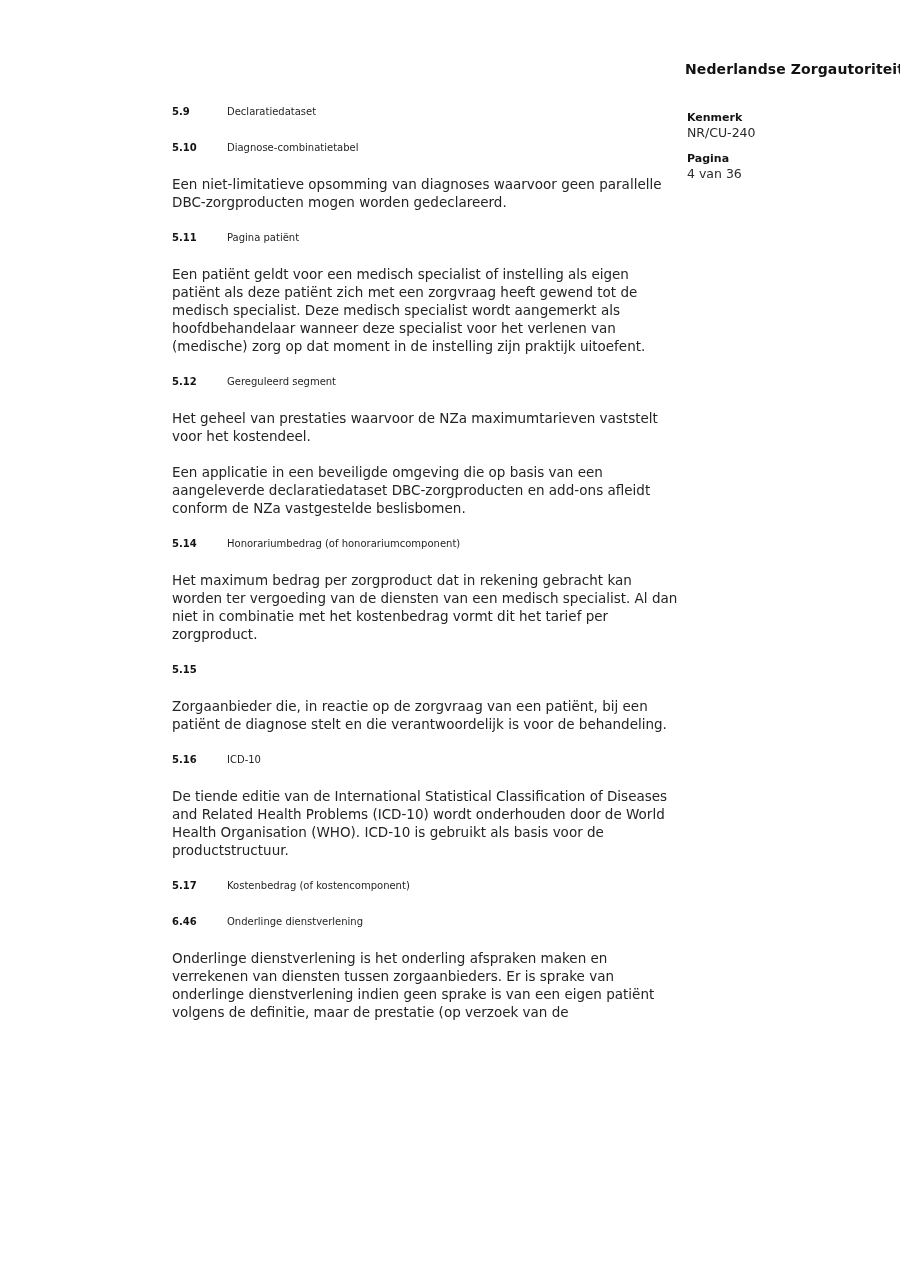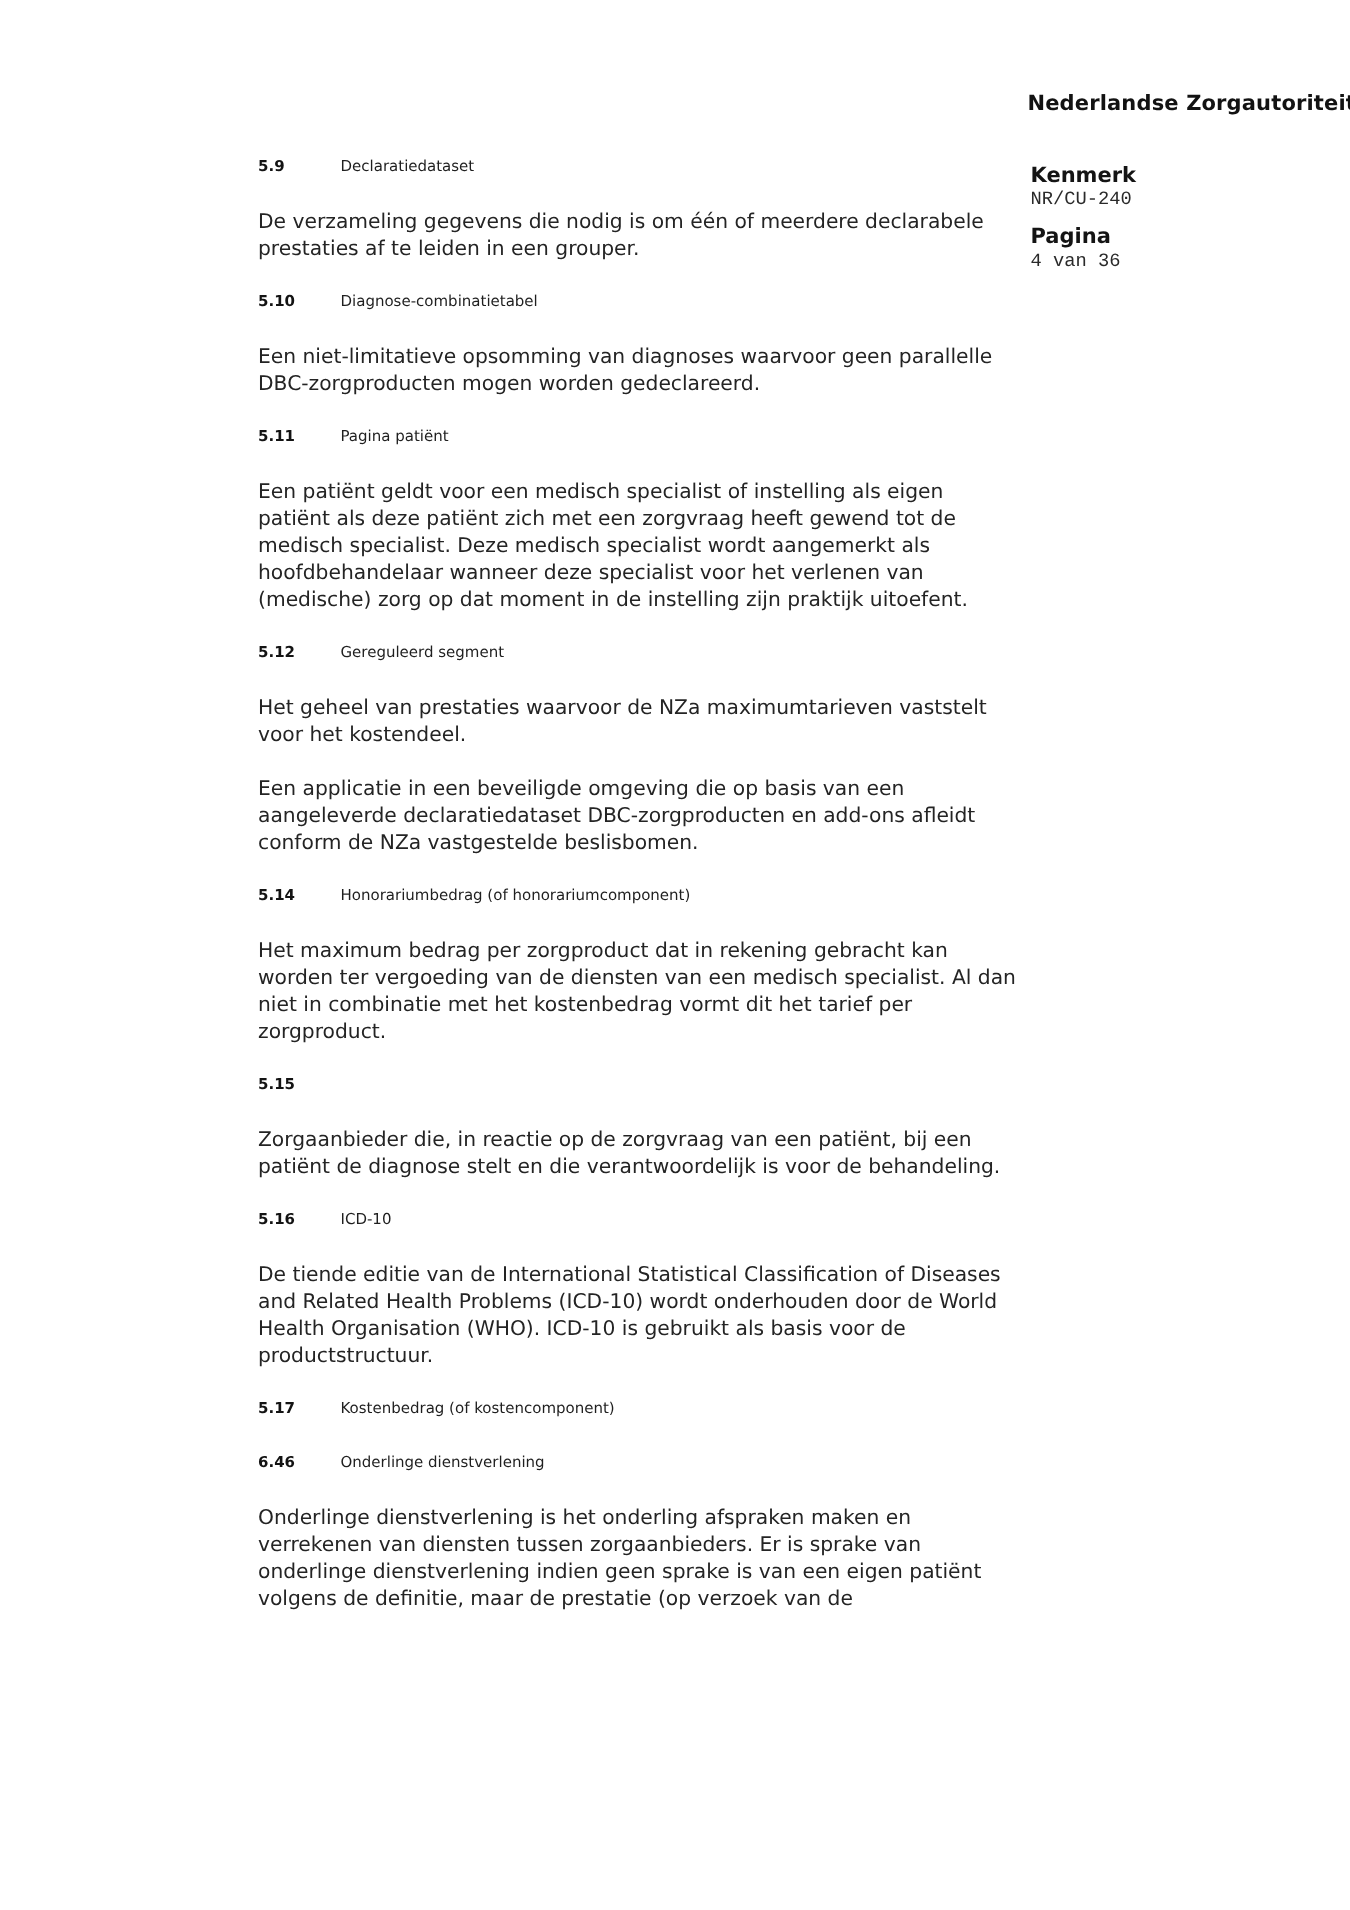--- a/index.html
+++ b/index.html
@@ -25,31 +25,30 @@
   }
   
   .meta {
     position: absolute;
     left: 687px;
     top: 111px;
     width: 160px;
   }
   .meta-group { margin: 0 0 11px 0; }
   .meta-label {
-    font-size: 14px;
+    font-size: 11px;
     font-weight: bold;
     color: #141414;
     line-height: 13px;
   }
   .meta-value {
     font-size: 12.5px;
     color: #2a2a2a;
     line-height: 16px;
     margin-top: 1px;
-    font-family: Liberation Mono, monospace;
   }
   
   .main {
     position: absolute;
     left: 172px;
     top: 103px;
     width: 507px;
   }
   .def-head {
     display: flex;
@@ -90,21 +89,20 @@
       <div class="meta-value">4 van 36</div>
     </div>
   </div>
 
   <div class="main" id="sections">
   <section class="def">
     <h2 class="def-head">
       <span class="num">5.9</span>
       <span class="ttl">Declaratiedataset</span>
     </h2>
-    <p class="def-body">De verzameling gegevens die nodig is om één of meerdere declarabele prestaties af te leiden in een grouper.</p>
   </section>
 
   <section class="def">
     <h2 class="def-head">
       <span class="num">5.10</span>
       <span class="ttl">Diagnose-combinatietabel</span>
     </h2>
     <p class="def-body">Een niet-limitatieve opsomming van diagnoses waarvoor geen parallelle DBC-zorgproducten mogen worden gedeclareerd.</p>
   </section>
 

